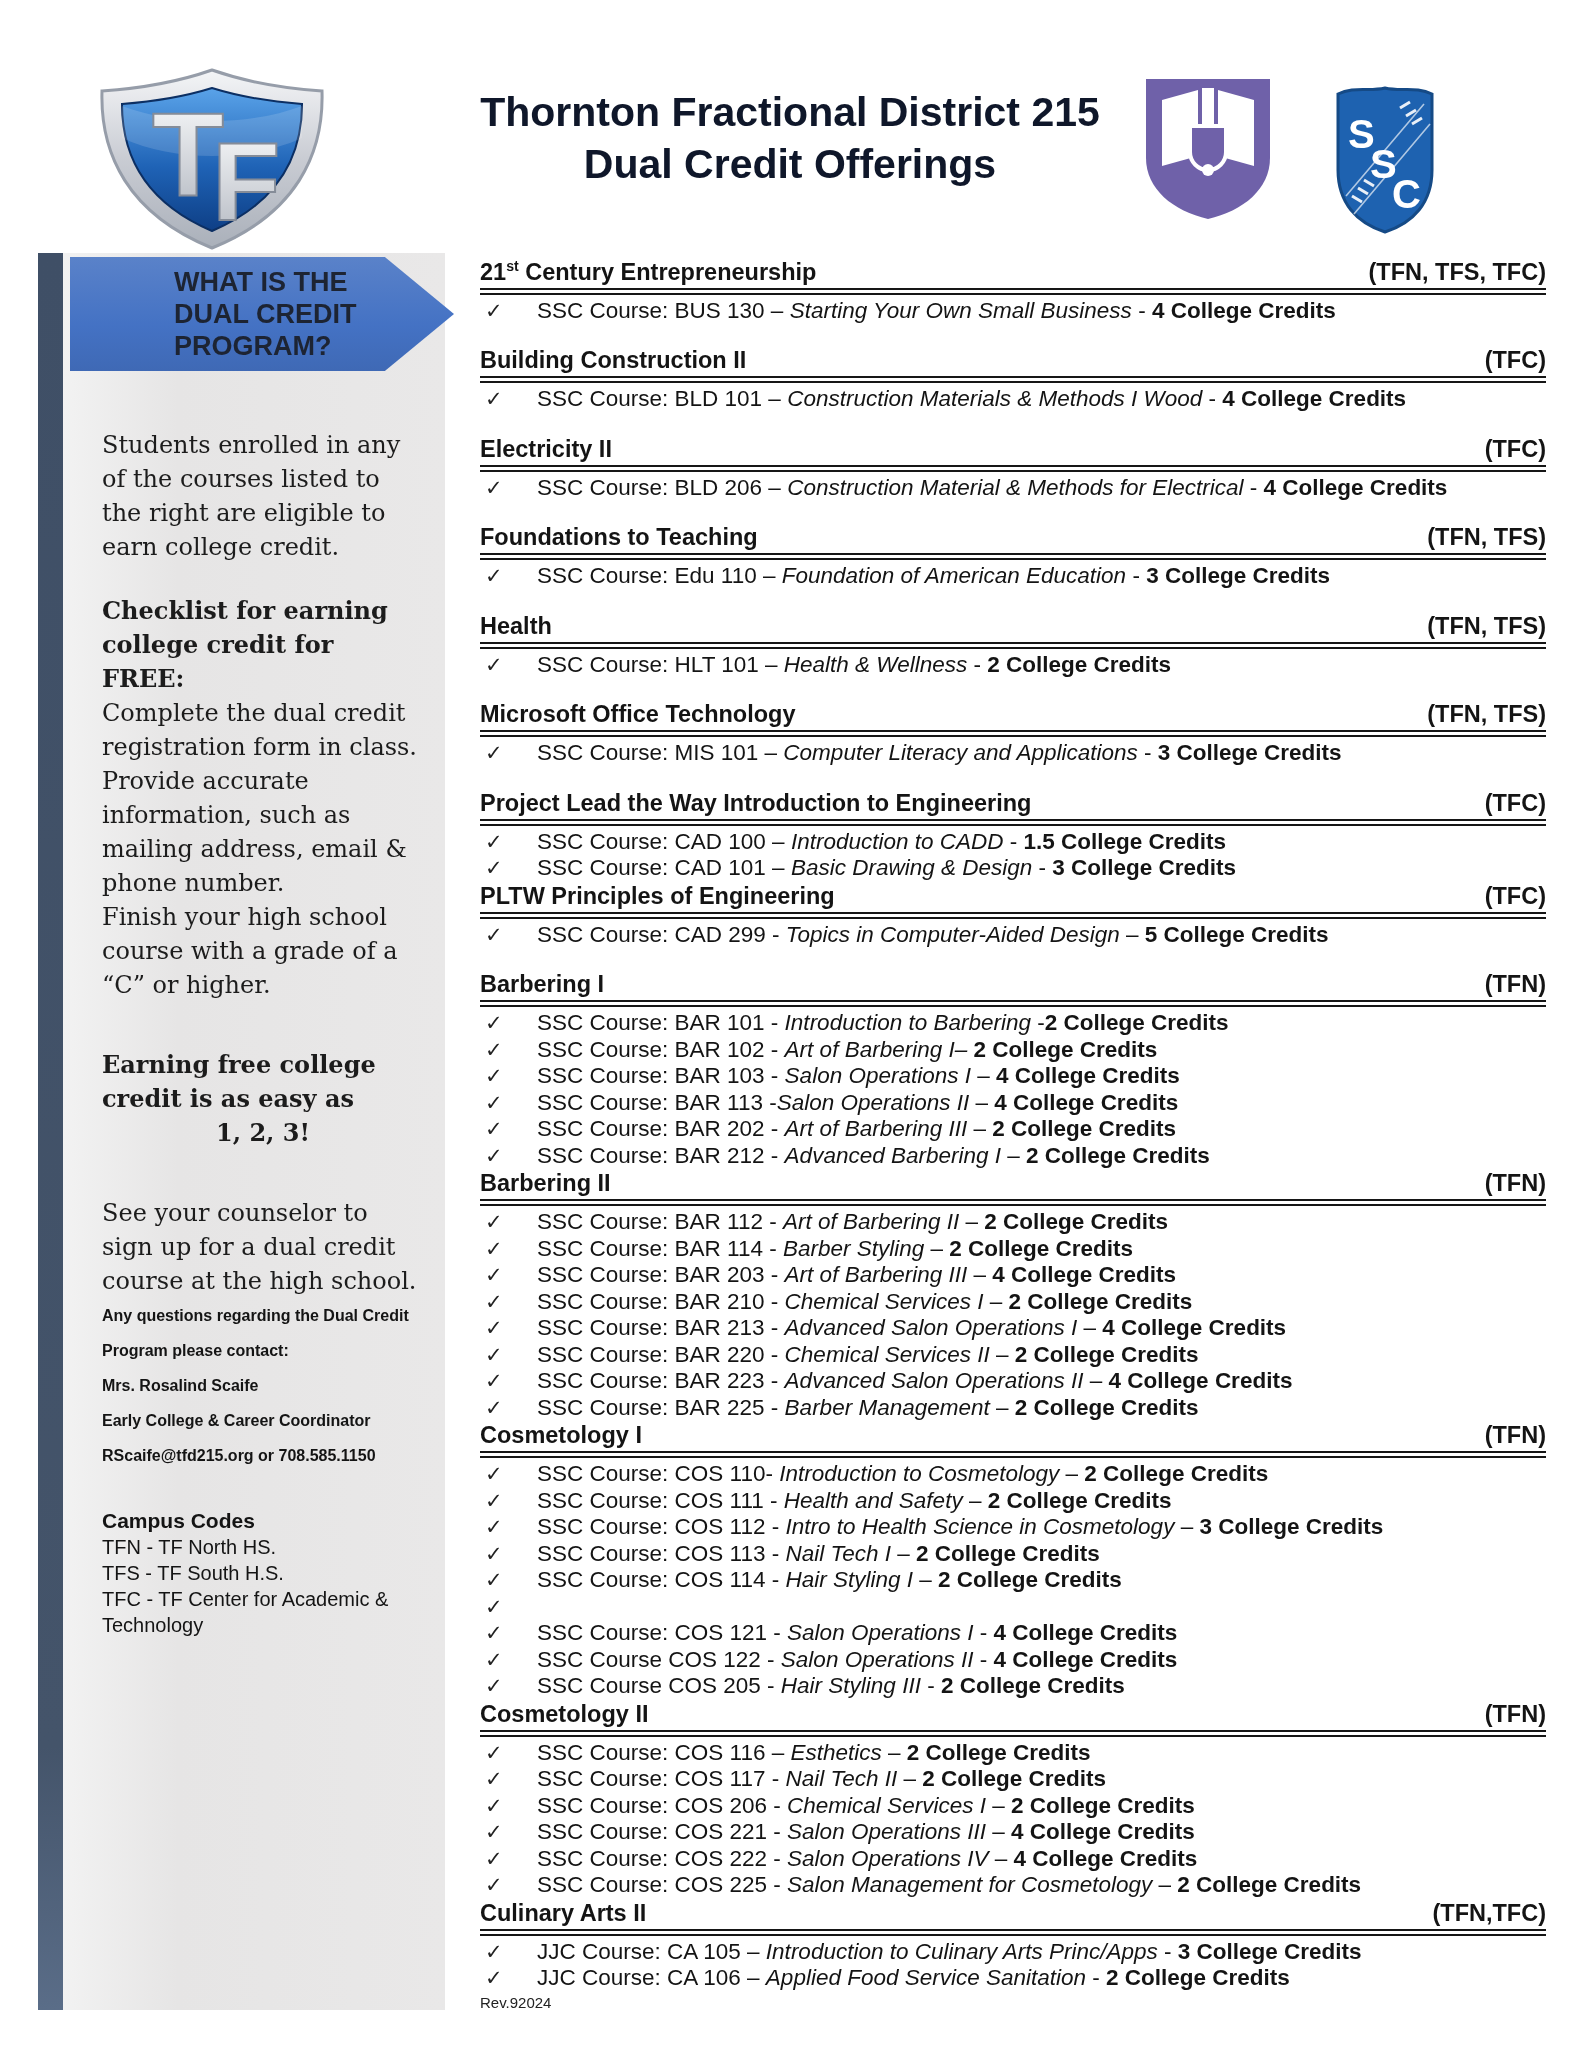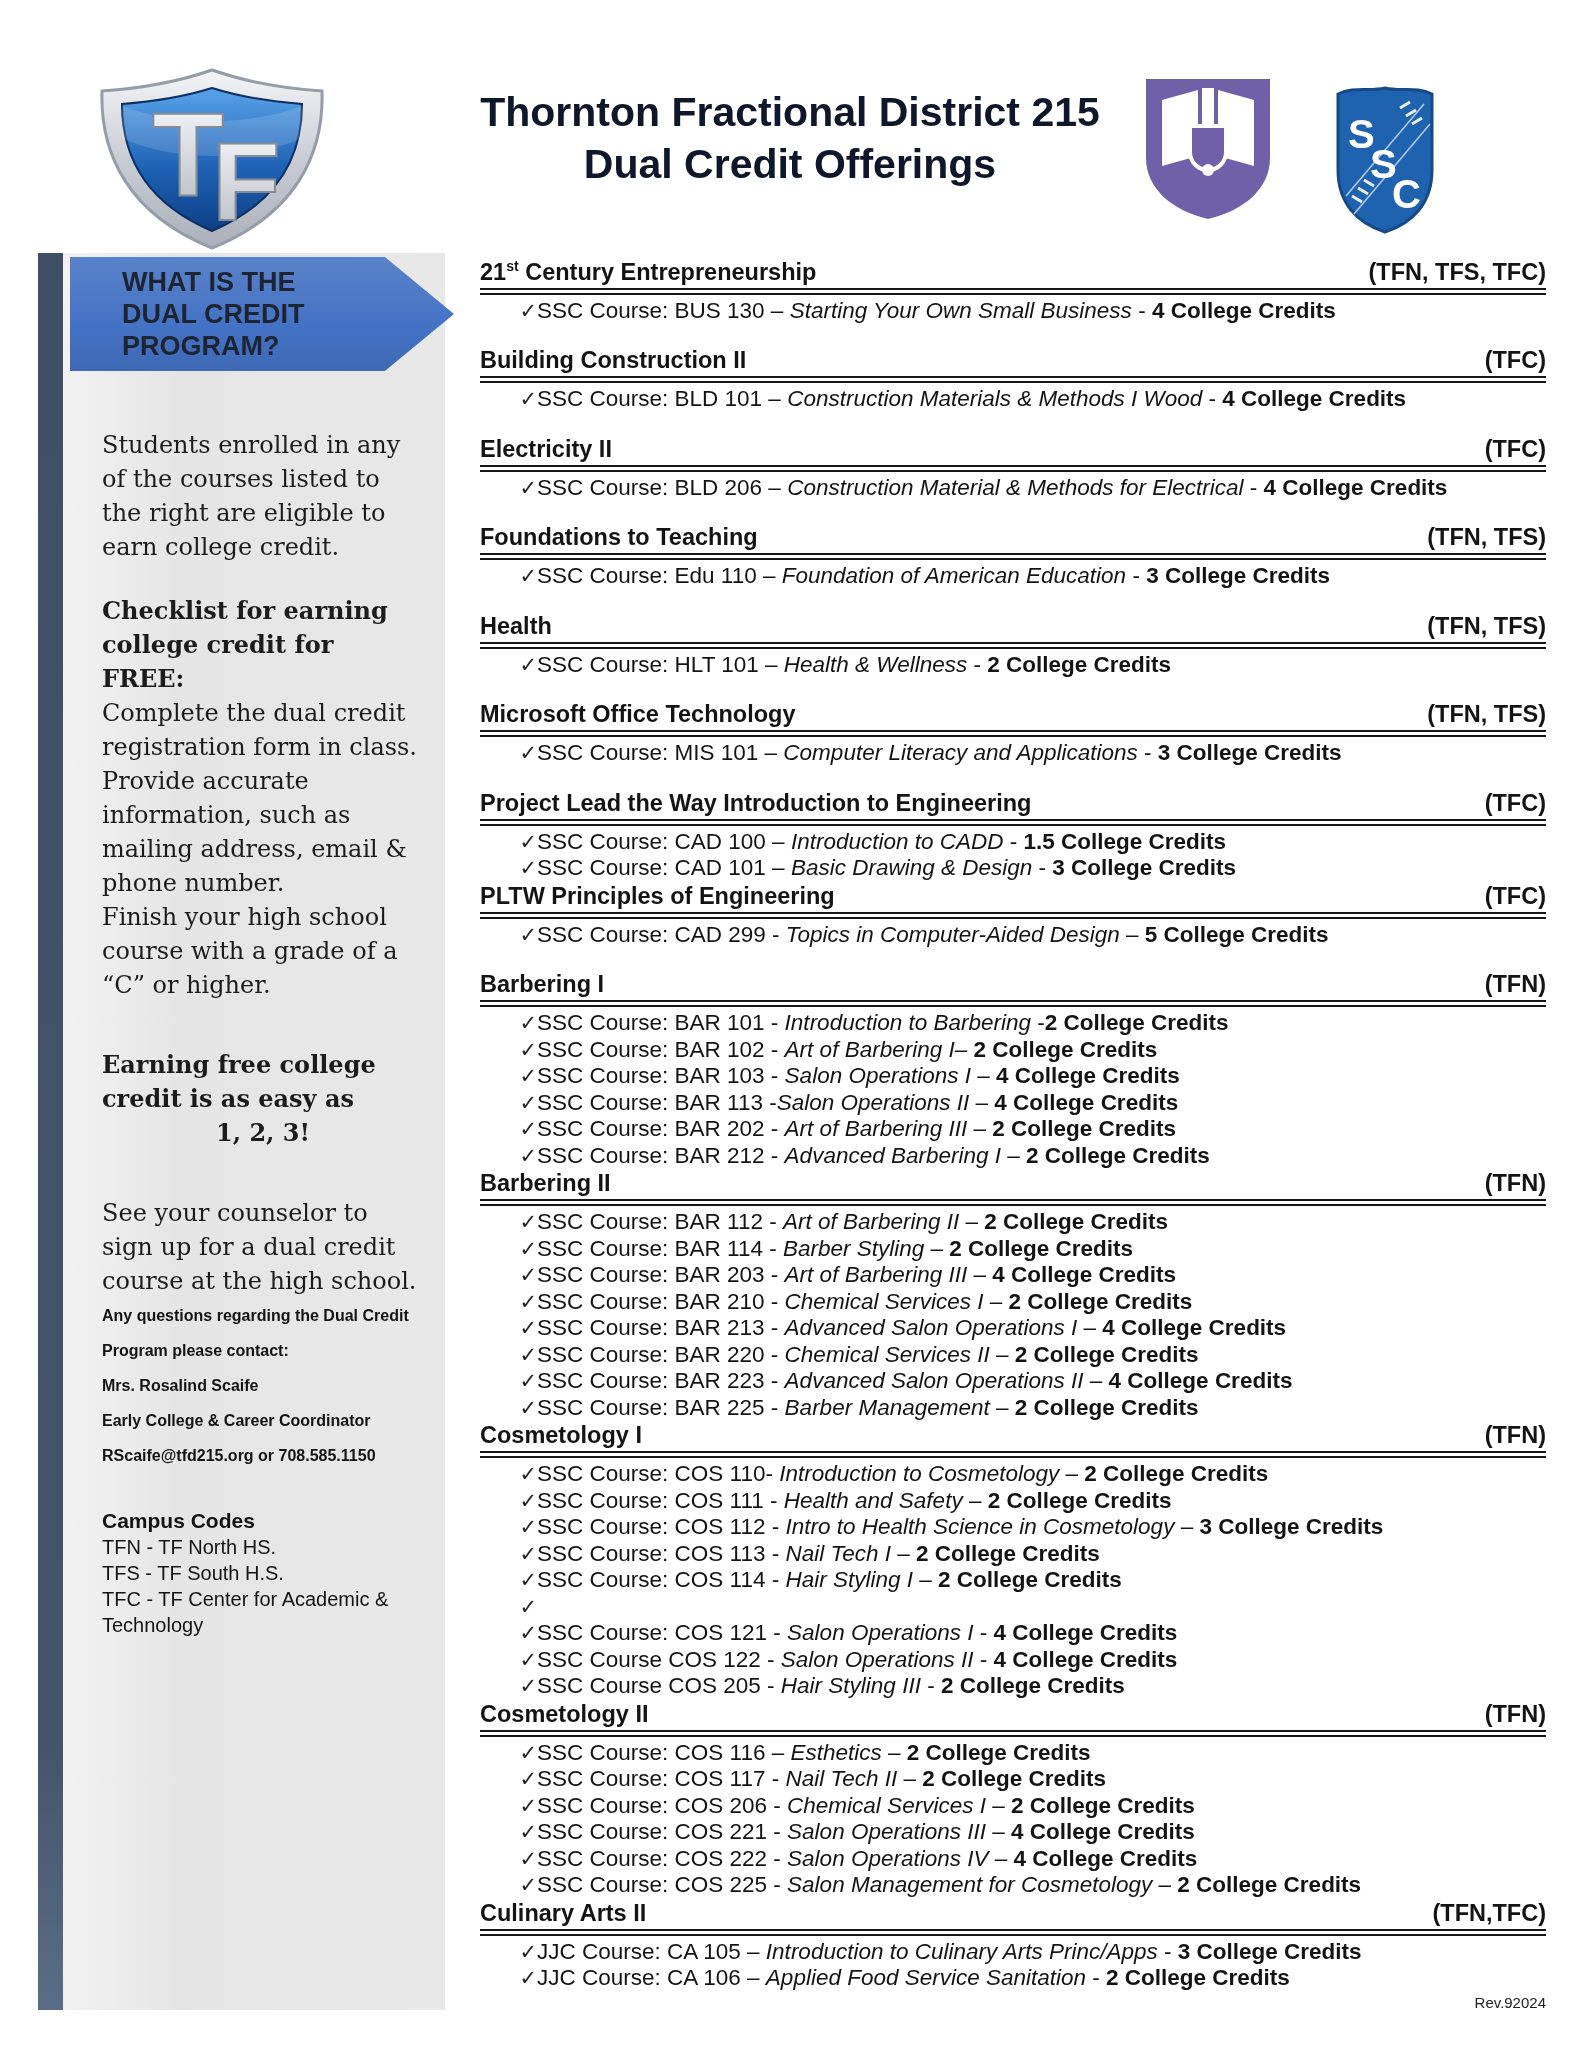--- a/index.html
+++ b/index.html
@@ -22,33 +22,33 @@
   .ssc-logo{position:absolute;left:1328px;top:78px;}
 
   
   .stripe{position:absolute;left:38px;top:253px;width:25px;height:1757px;
           background:linear-gradient(#3f4f66,#44546A 85%,#5a6d88);}
   .panel{position:absolute;left:63px;top:253px;width:382px;height:1757px;
          background:linear-gradient(90deg,#f2f2f2,#e6e5e5 30%,#e9e8e8);}
   .banner{position:absolute;left:70px;top:257px;width:384px;height:114px;
           background:linear-gradient(#5a82c9,var(--accent-blue) 60%,#3f69b5);
           clip-path:polygon(0 0,82% 0,100% 50%,82% 100%,0 100%);
-          padding:9px 0 0 52px;box-sizing:border-box;
+          padding:9px 0 0 104px;box-sizing:border-box;
           font-weight:bold;font-size:27px;line-height:32px;color:#1d2433;}
   .side-content{position:absolute;left:102px;top:428px;width:322px;}
   .serif{font-family:"DejaVu Serif",serif;font-size:24px;line-height:34px;margin:0;color:#1c1c1c;}
   .bold{font-weight:bold;}
   .center{text-align:center;}
   .mt30{margin-top:30px;} .mt46{margin-top:46px;} .mt78{margin-top:78px;} .mt34{margin-top:34px;}
   .sans{font-family:"Liberation Sans",sans-serif;font-size:16px;line-height:35px;margin:0;}
   .campus-h{font-weight:bold;font-size:21px;line-height:27px;}
   .campus-line{font-size:20px;line-height:26px;}
 
   
-  .course-list{position:absolute;left:480px;top:252px;width:1066px;text-align:right;}
+  .course-list{position:absolute;left:480px;top:252px;width:1066px;}
   .cl-section.spaced{margin-top:22px;}
   .sec-head{display:flex;justify-content:space-between;align-items:baseline;
             font-weight:bold;font-size:23.5px;line-height:29px;}
   .sec-name sup{font-size:60%;}
   .dbl-rule{height:3px;border-top:2.4px solid #161616;border-bottom:2.4px solid #161616;
             margin:1px 0 3px 0;}
   .course-row{display:flex;font-size:22.5px;line-height:26.5px;}
   .check{flex:0 0 52px;padding-left:5px;font-size:21px;color:#222;}
   .course-text em{font-style:italic;}
   .course-text b{font-weight:bold;}

